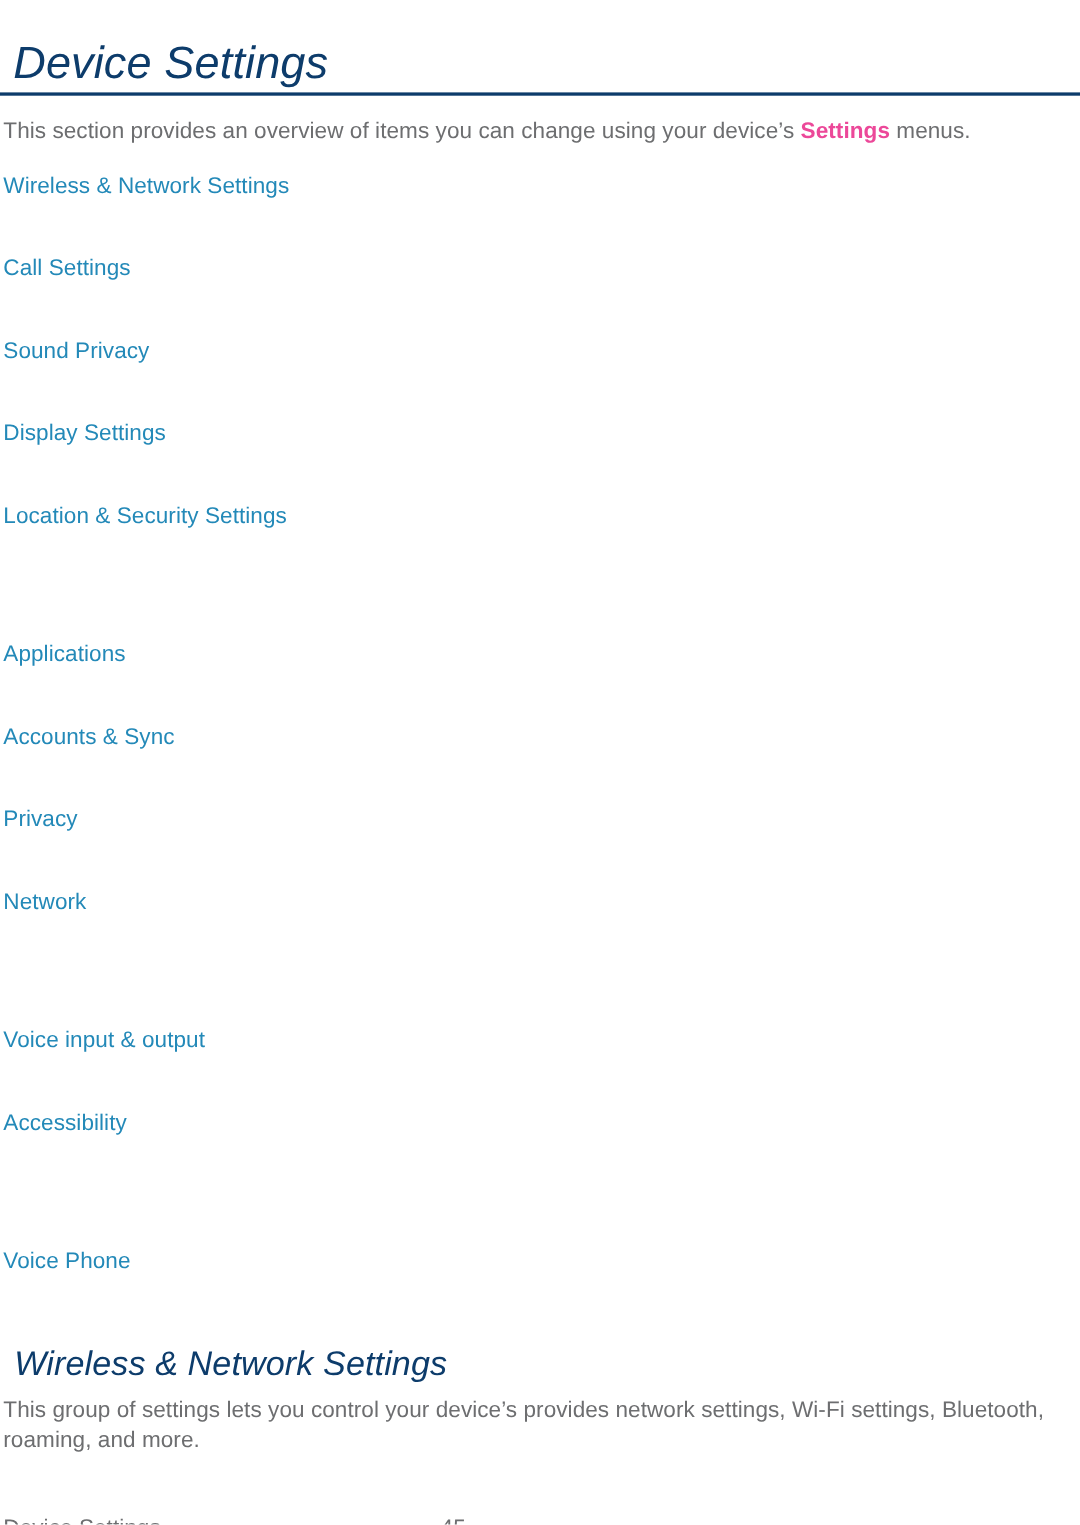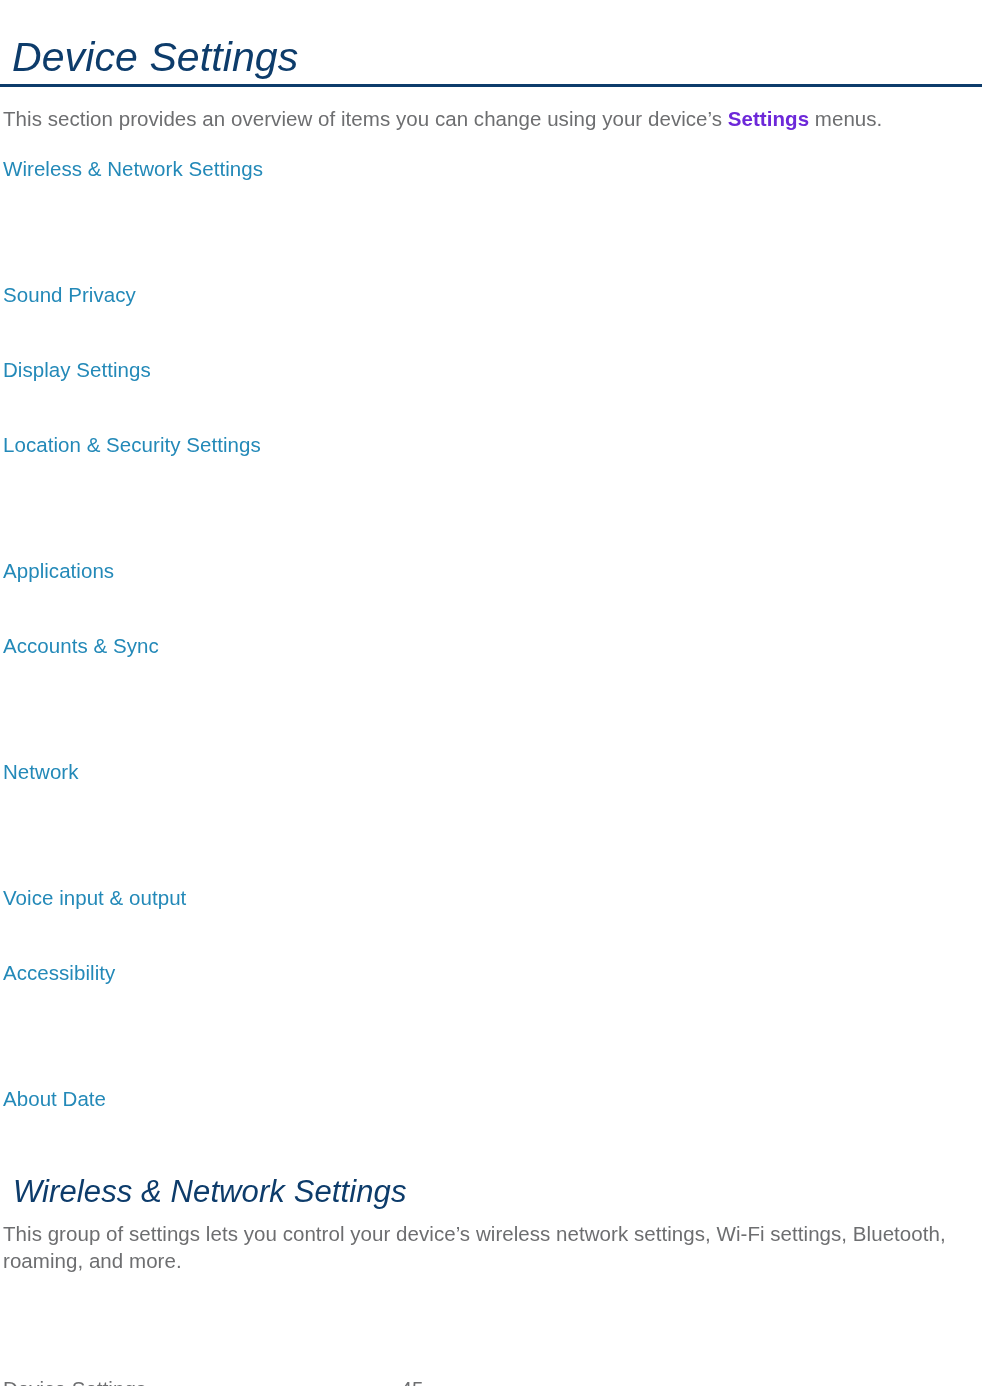--- a/index.html
+++ b/index.html
@@ -60,21 +60,21 @@
   .para {
     font-size: 20.5px;
     color: #6d6e70;
     line-height: 27px;
     margin: 0;
     padding: 0 0 0 3px;
     letter-spacing: 0.05px;
   }
   .para b, .para .strong {
     font-weight: bold;
-    color: #6d28d9;
+    color: #ec4899;
   }
 
   
   .link-list {
     list-style: none;
     margin: 0;
     padding: 0;
   }
   .link-item {
     font-size: 20.5px;
@@ -135,52 +135,54 @@
 
   <div class="gap-intro"></div>
 
   <p class="para"><span>This section provides an overview of items you can change using your device’s </span><b class="strong">Settings</b><span> menus.</span></p>
 
   <div class="list-top"></div>
 
   <nav class="link-list">
     <a class="link-item">Wireless &amp; Network Settings</a>
     <div class="list-row"></div>
+    <a class="link-item">Call Settings</a>
     <div class="list-row"></div>
     <a class="link-item">Sound Privacy</a>
     <div class="list-row"></div>
     <a class="link-item">Display Settings</a>
     <div class="list-row"></div>
     <a class="link-item">Location &amp; Security Settings</a>
     <div class="list-row"></div>
     <div class="list-row"></div>
     <a class="link-item">Applications</a>
     <div class="list-row"></div>
     <a class="link-item">Accounts &amp; Sync</a>
     <div class="list-row"></div>
+    <a class="link-item">Privacy</a>
     <div class="list-row"></div>
     <a class="link-item">Network</a>
     <div class="list-row"></div>
     <div class="list-row"></div>
     <a class="link-item">Voice input &amp; output</a>
     <div class="list-row"></div>
     <a class="link-item">Accessibility</a>
     <div class="list-row"></div>
     <div class="list-row"></div>
-    <a class="link-item">About Date</a>
+    <a class="link-item">Voice Phone</a>
     <div class="list-row"></div>
   </nav>
 
   <div class="gap-h2"></div>
 
   <h2 class="h2-title">Wireless &amp; Network Settings</h2>
 
   <div class="gap-h2-para"></div>
 
-  <p class="para">This group of settings lets you control your device’s wireless network settings, Wi-Fi settings, Bluetooth, roaming, and more.</p>
+  <p class="para">This group of settings lets you control your device’s provides network settings, Wi-Fi settings, Bluetooth, roaming, and more.</p>
 
   <div class="gap-para-list"></div>
 
   <div class="footer">
     <div class="footer-left">Device Settings</div>
     <div class="footer-page">45</div>
   </div>
 
 </div>
 

